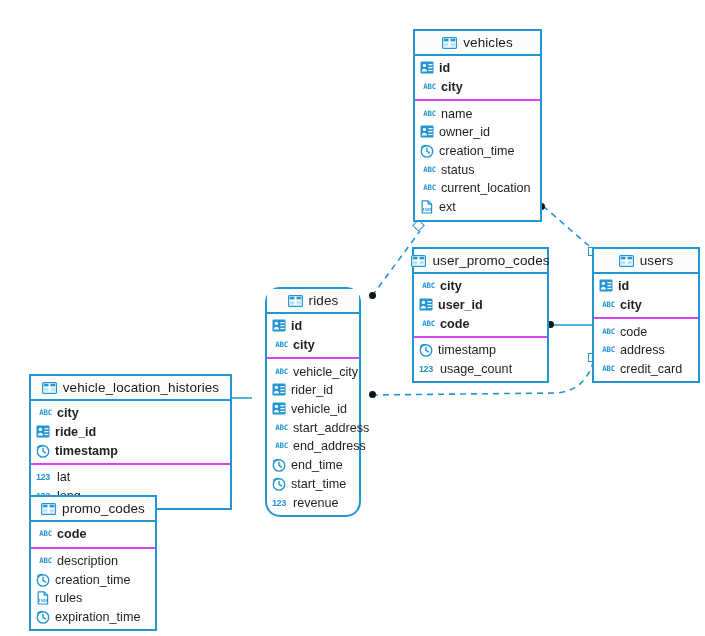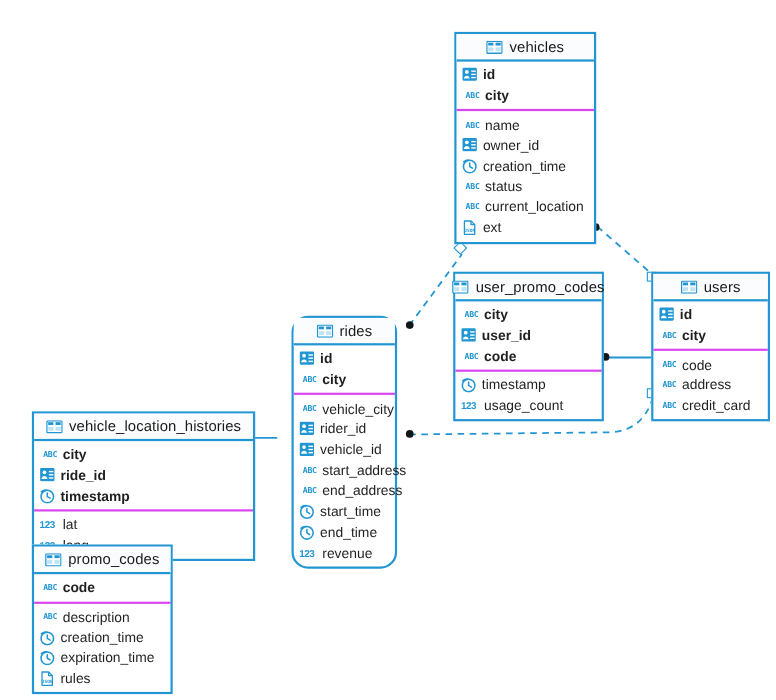--- a/index.html
+++ b/index.html
@@ -339,31 +339,31 @@
         <span>end_address</span>
      </div>
           <div class="row">
         <span class="ic ic-svg">
     <svg width="14" height="14" viewBox="0 0 14 14">
       <circle cx="7" cy="7.4" r="5.7" fill="#ffffff" stroke="#2196d3" stroke-width="1.4"></circle>
       <path d="M1.6 3.2 A6 6 0 0 1 6.4 1.6" fill="none" stroke="#2196d3" stroke-width="1.4" stroke-linecap="round"></path>
       <path d="M7 4.3 L7 7.4 L9.5 8.9" fill="none" stroke="#2196d3" stroke-width="1.4" stroke-linecap="round" stroke-linejoin="round"></path>
     </svg>
             </span>
+        <span>end_time</span>
+     </div>
+          <div class="row">
+        <span class="ic ic-svg">
+    <svg width="14" height="14" viewBox="0 0 14 14">
+      <circle cx="7" cy="7.4" r="5.7" fill="#ffffff" stroke="#2196d3" stroke-width="1.4"></circle>
+      <path d="M1.6 3.2 A6 6 0 0 1 6.4 1.6" fill="none" stroke="#2196d3" stroke-width="1.4" stroke-linecap="round"></path>
+      <path d="M7 4.3 L7 7.4 L9.5 8.9" fill="none" stroke="#2196d3" stroke-width="1.4" stroke-linecap="round" stroke-linejoin="round"></path>
+    </svg>
+            </span>
         <span>start_time</span>
-     </div>
-          <div class="row">
-        <span class="ic ic-svg">
-    <svg width="14" height="14" viewBox="0 0 14 14">
-      <circle cx="7" cy="7.4" r="5.7" fill="#ffffff" stroke="#2196d3" stroke-width="1.4"></circle>
-      <path d="M1.6 3.2 A6 6 0 0 1 6.4 1.6" fill="none" stroke="#2196d3" stroke-width="1.4" stroke-linecap="round"></path>
-      <path d="M7 4.3 L7 7.4 L9.5 8.9" fill="none" stroke="#2196d3" stroke-width="1.4" stroke-linecap="round" stroke-linejoin="round"></path>
-    </svg>
-            </span>
-        <span>end_time</span>
      </div>
           <div class="row">
         <span class="ic ic-num">123</span>
         <span>revenue</span>
      </div>
      </div>
       </div>
       <div class="table" style="left: 29px; top: 334px; width: 203px; margin-top: 40px;">
         <div class="tbl-header">
         <span class="ic ic-svg ic-tbl">
@@ -443,37 +443,37 @@
      </div>
           <div class="row">
         <span class="ic ic-svg">
     <svg width="14" height="14" viewBox="0 0 14 14">
       <circle cx="7" cy="7.4" r="5.7" fill="#ffffff" stroke="#2196d3" stroke-width="1.4"></circle>
       <path d="M1.6 3.2 A6 6 0 0 1 6.4 1.6" fill="none" stroke="#2196d3" stroke-width="1.4" stroke-linecap="round"></path>
       <path d="M7 4.3 L7 7.4 L9.5 8.9" fill="none" stroke="#2196d3" stroke-width="1.4" stroke-linecap="round" stroke-linejoin="round"></path>
     </svg>
             </span>
         <span>creation_time</span>
-     </div>
-          <div class="row">
-        <span class="ic ic-svg">
-    <svg width="14" height="14" viewBox="0 0 14 14">
-      <circle cx="7" cy="7.4" r="5.7" fill="#ffffff" stroke="#2196d3" stroke-width="1.4"></circle>
-      <path d="M1.6 3.2 A6 6 0 0 1 6.4 1.6" fill="none" stroke="#2196d3" stroke-width="1.4" stroke-linecap="round"></path>
-      <path d="M7 4.3 L7 7.4 L9.5 8.9" fill="none" stroke="#2196d3" stroke-width="1.4" stroke-linecap="round" stroke-linejoin="round"></path>
-    </svg>
-            </span>
-        <span>expiration_time</span>
      </div>
           <div class="row">
         <span class="ic ic-svg">
     <svg width="14" height="14" viewBox="0 0 14 14">
       <path d="M2.2 0.9 h6.0 l3.4 3.3 v8.8 h-9.4 z" fill="#ffffff" stroke="#2196d3" stroke-width="1.2" stroke-linejoin="round"></path>
       <path d="M8.2 0.9 v3.3 h3.4" fill="none" stroke="#2196d3" stroke-width="1.2" stroke-linejoin="round"></path>
       <text x="7" y="11.2" font-size="4.1" font-family="DejaVu Sans Mono, monospace" font-weight="bold" fill="#2196d3" text-anchor="middle">JSON</text>
     </svg>
             </span>
         <span>rules</span>
      </div>
+          <div class="row">
+        <span class="ic ic-svg">
+    <svg width="14" height="14" viewBox="0 0 14 14">
+      <circle cx="7" cy="7.4" r="5.7" fill="#ffffff" stroke="#2196d3" stroke-width="1.4"></circle>
+      <path d="M1.6 3.2 A6 6 0 0 1 6.4 1.6" fill="none" stroke="#2196d3" stroke-width="1.4" stroke-linecap="round"></path>
+      <path d="M7 4.3 L7 7.4 L9.5 8.9" fill="none" stroke="#2196d3" stroke-width="1.4" stroke-linecap="round" stroke-linejoin="round"></path>
+    </svg>
+            </span>
+        <span>expiration_time</span>
+     </div>
      </div>
       </div>
     </div>
 </div>
 
 </body></html>

